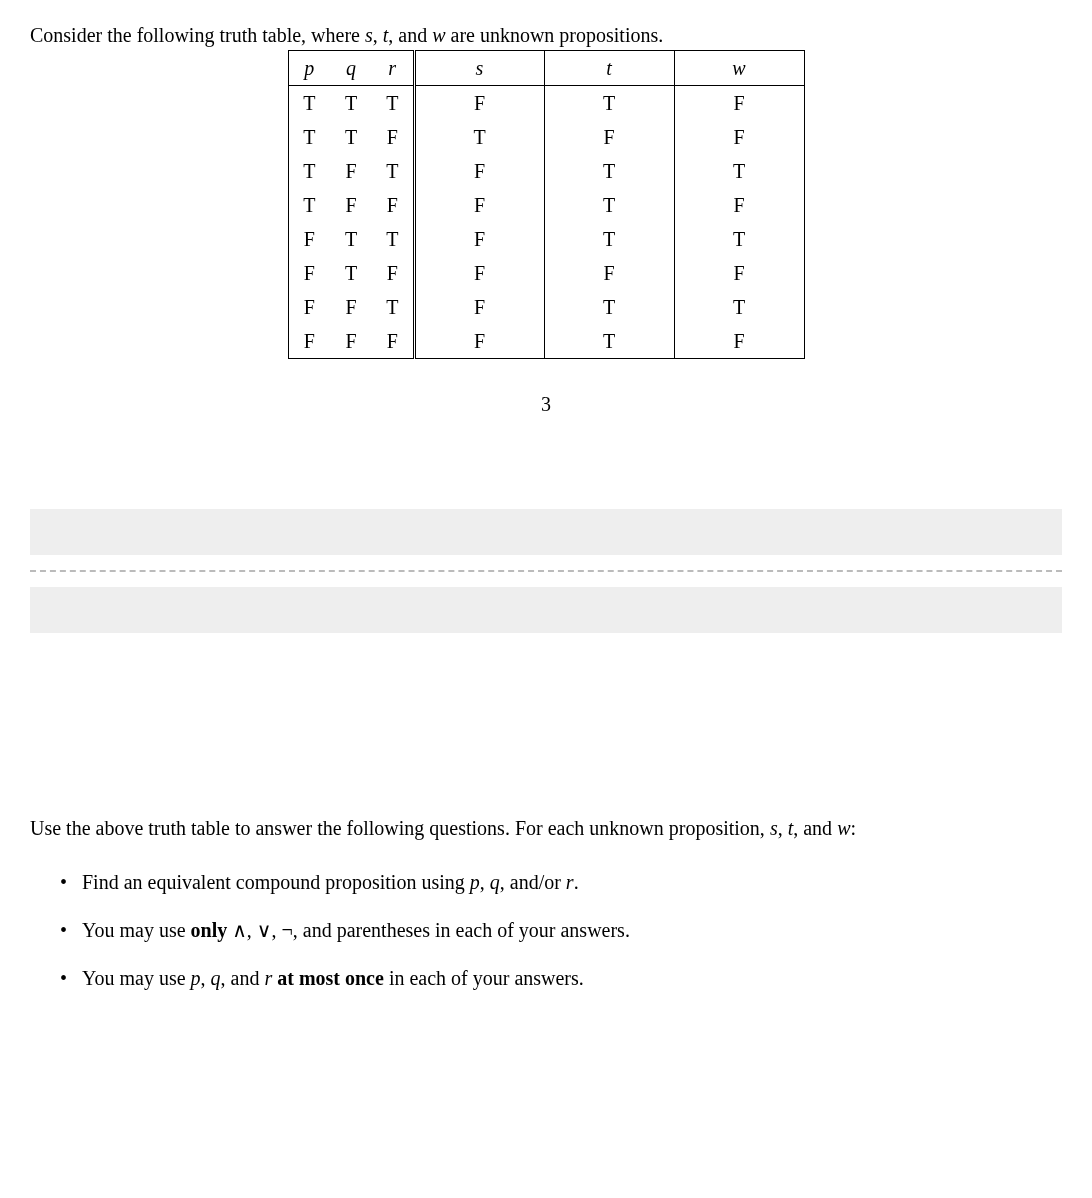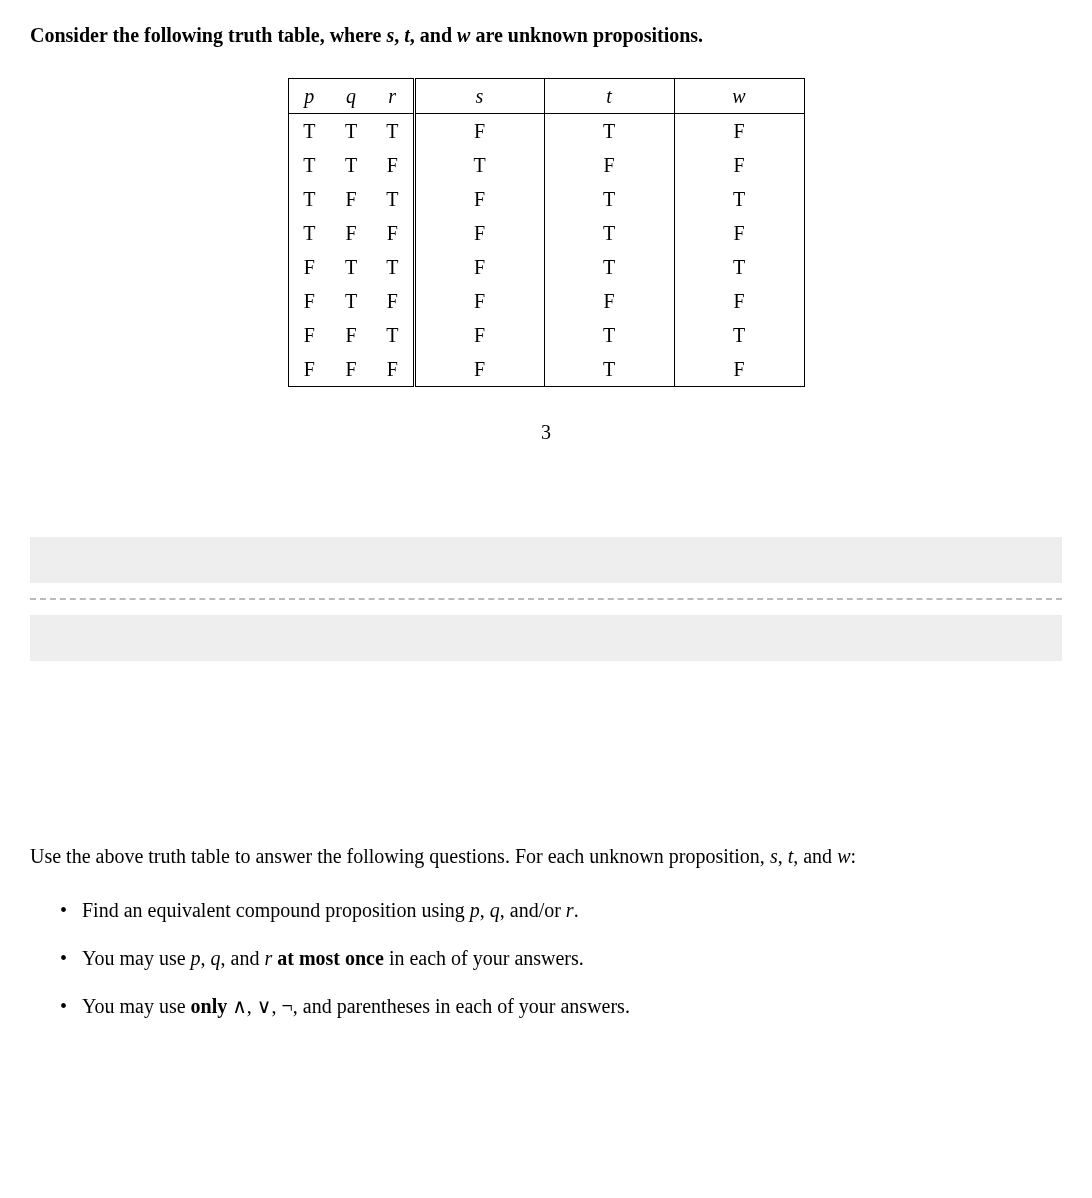--- a/index.html
+++ b/index.html
@@ -11,22 +11,20 @@
       font-family: "Times New Roman", Times, serif;
       font-size: 20px;
       color: #000;
       background: #fff;
       width: 1092px;
       min-height: 1198px;
       padding: 20px 30px;
       line-height: 1.5;
     }
     .intro-text {
-      margin-bottom: 28px;
-      font-weight: bold;
     }
     .italic {
       font-style: italic;
     }
     .truth-table-wrapper {
       display: flex;
       justify-content: center;
       margin-bottom: 30px;
     }
     table.truth-table {
@@ -212,18 +210,18 @@
 
 <div class="instruction-text">
   <span>Use the above truth table to answer the following questions. For each unknown proposition, </span><span class="italic">s</span><span>, </span><span class="italic">t</span><span>, and </span><span class="italic">w</span><span>:</span>
 </div>
 
 <ul class="bullets">
   <li>
     <span>Find an equivalent compound proposition using </span><span class="italic">p</span><span>, </span><span class="italic">q</span><span>, and/or </span><span class="italic">r</span><span>.</span>
   </li>
   <li>
+    <span>You may use </span><span class="bold">only</span><span> ∧, ∨, ¬, and parentheses in each of your answers.</span>
+  </li>
+  <li>
     <span>You may use </span><span class="italic">p</span><span>, </span><span class="italic">q</span><span>, and </span><span class="italic">r</span><span> </span><span class="bold">at most once</span><span> in each of your answers.</span>
   </li>
-  <li>
-    <span>You may use </span><span class="bold">only</span><span> ∧, ∨, ¬, and parentheses in each of your answers.</span>
-  </li>
 </ul>
 
 </body></html>

